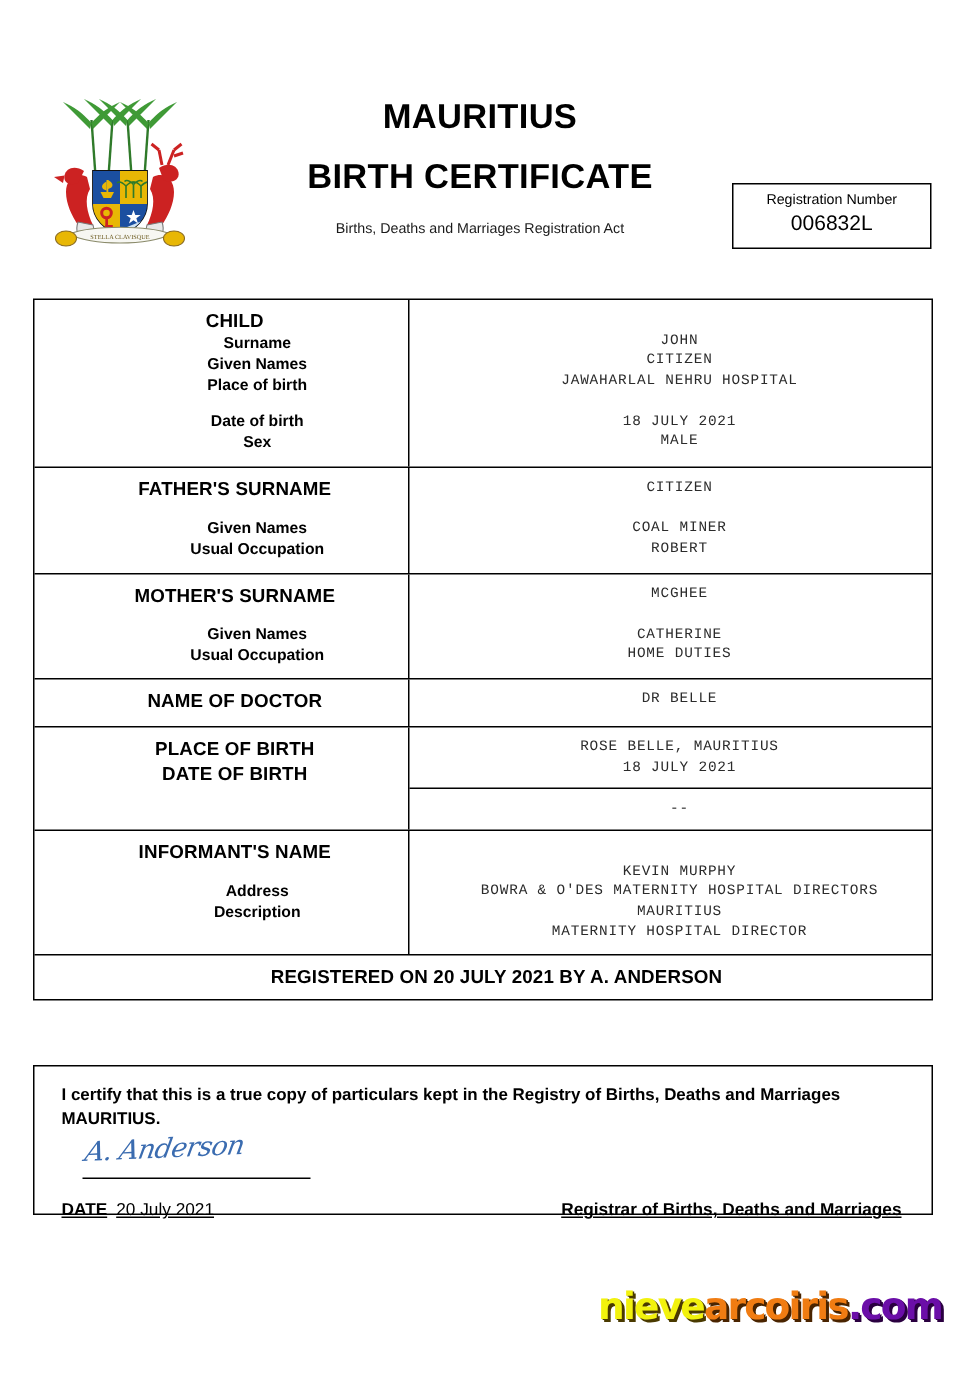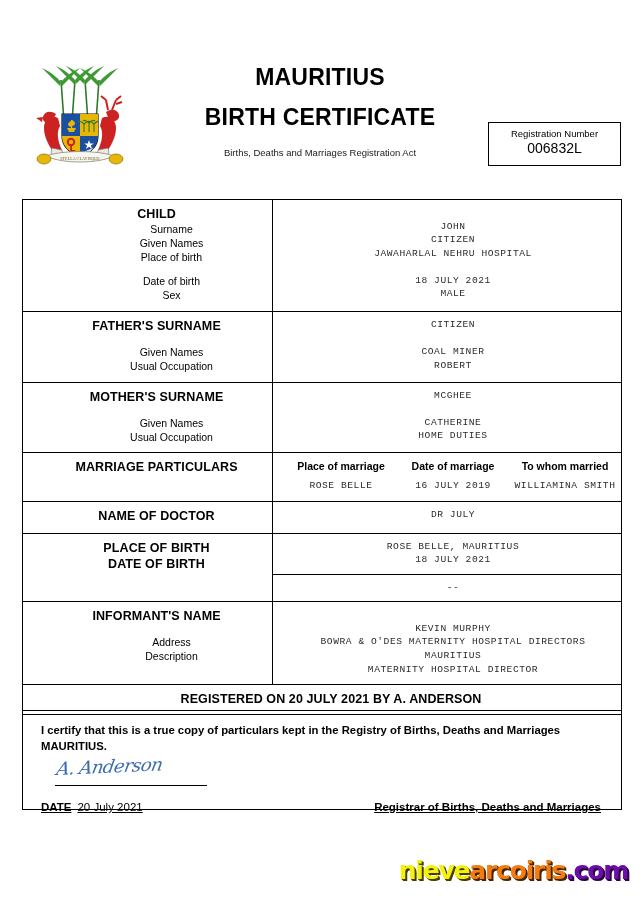--- a/index.html
+++ b/index.html
@@ -109,21 +109,21 @@
   }
 
   .hdr {
     font-size: 12.5px;
     font-weight: bold;
     letter-spacing: 0.1px;
     line-height: 1.35;
   }
   .sub {
     font-size: 10.5px;
-    font-weight: normal;
+    font-weight: bold;
     line-height: 1.32;
     margin-left: 30px;
   }
   .spacer-line {
     height: 11px;
   }
   .val {
     font-family: "Liberation Mono", "DejaVu Sans Mono", monospace;
     font-size: 9.6px;
     line-height: 1.42;
@@ -400,44 +400,27 @@
       <div class="sub">Usual Occupation</div>
     </div>
     <div class="cell-r">
       <div class="val">MCGHEE</div>
       <div class="val blank"></div>
       <div class="val">CATHERINE</div>
       <div class="val">HOME DUTIES</div>
     </div>
   </div>
 
-  <div class="row">
-    <div class="cell-l">
-      <div class="hdr">MARRIAGE PARTICULARS</div>
+
+  <div class="row">
+    <div class="cell-l">
+      <div class="hdr">NAME OF DOCTOR</div>
     </div>
     <div class="cell-r">
-      <div class="mp-heads">
-        <div class="mp-c1">Place of marriage</div>
-        <div class="mp-c2">Date of marriage</div>
-        <div class="mp-c3">To whom married</div>
-      </div>
-      <div class="mp-vals">
-        <div class="mp-c1 val">ROSE BELLE</div>
-        <div class="mp-c2 val">16 JULY 2019</div>
-        <div class="mp-c3 val">WILLIAMINA SMITH</div>
-      </div>
-    </div>
-  </div>
-
-  <div class="row">
-    <div class="cell-l">
-      <div class="hdr">NAME OF DOCTOR</div>
-    </div>
-    <div class="cell-r">
-      <div class="val">DR JULY</div>
+      <div class="val">DR BELLE</div>
     </div>
   </div>
 
   <div class="row">
     <div class="cell-l">
       <div class="hdr">PLACE OF BIRTH</div>
       <div class="hdr">DATE OF BIRTH</div>
     </div>
     <div class="cell-r split">
       <div class="split-top">

